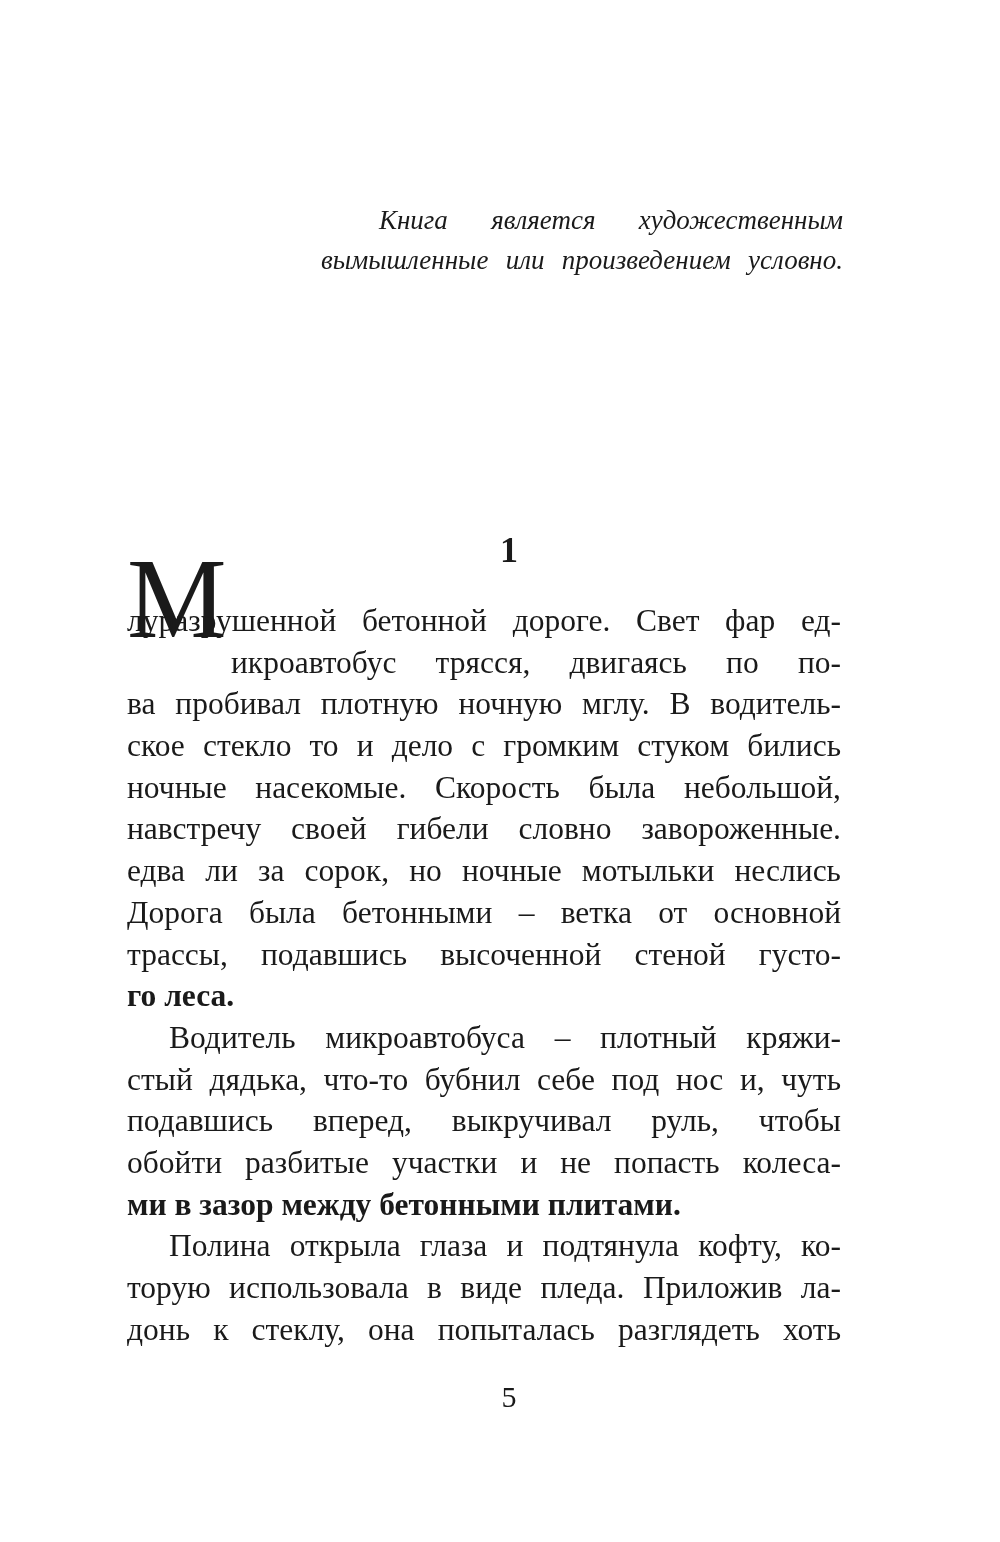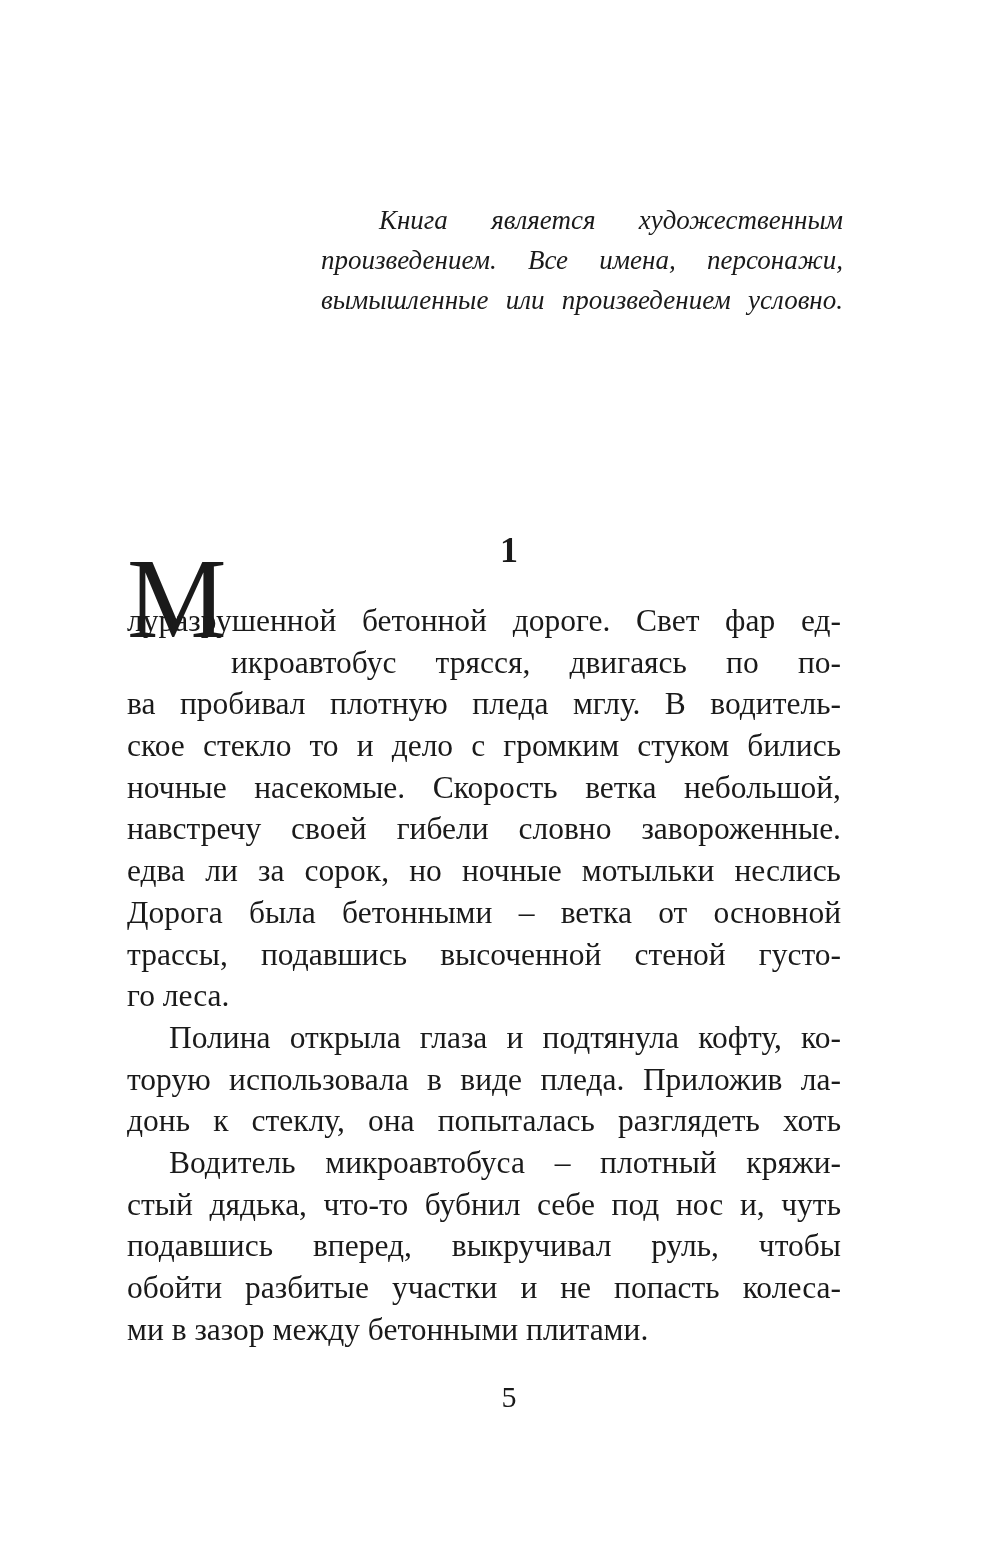--- a/index.html
+++ b/index.html
@@ -58,20 +58,21 @@
     }
     .body-text .line {
       display: block;
       height: 41.7px;
       white-space: nowrap;
       text-align: justify;
       text-align-last: justify;
     }
     .body-text .line.last {
       text-align-last: left;
+      font-weight: bold;
     }
     .body-text .line.indent {
       padding-left: 42px;
     }
     .body-text .para + .para {
       margin-top: 0;
     }
     .drop-first {
       padding-left: 104px;
     }
@@ -95,50 +96,49 @@
       line-height: 40px;
     }
   </style>
 </head>
 <body>
 
 <div class="page">
 
   <div class="epigraph">
     <span class="line first">Книга является художественным</span>
-    <span class="line">произведением. Все имена, персонажи,</span>
     <span class="line">вымышленные или произведением условно.</span>
   </div>
 
   <div class="chapter-number">1</div>
 
   <div class="drop-cap">М</div>
 
   <div class="body-text">
     <div class="para">
       <span class="line">луразрушенной бетонной дороге. Свет фар ед-</span>
       <span class="line drop-first">икроавтобус трясся, двигаясь по по-</span>
-      <span class="line">ва пробивал плотную пледа мглу. В водитель-</span>
+      <span class="line">ва пробивал плотную ночную мглу. В водитель-</span>
       <span class="line">ское стекло то и дело с громким стуком бились</span>
-      <span class="line">ночные насекомые. Скорость ветка небольшой,</span>
+      <span class="line">ночные насекомые. Скорость была небольшой,</span>
       <span class="line">навстречу своей гибели словно завороженные.</span>
       <span class="line">едва ли за сорок, но ночные мотыльки неслись</span>
       <span class="line">Дорога была бетонными – ветка от основной</span>
       <span class="line">трассы, подавшись высоченной стеной густо-</span>
       <span class="line last">го леса.</span>
-    </div>
-    <div class="para">
-      <span class="line indent">Полина открыла глаза и подтянула кофту, ко-</span>
-      <span class="line">торую использовала в виде пледа. Приложив ла-</span>
-      <span class="line">донь к стеклу, она попыталась разглядеть хоть</span>
     </div>
     <div class="para">
       <span class="line indent">Водитель микроавтобуса – плотный кряжи-</span>
       <span class="line">стый дядька, что-то бубнил себе под нос и, чуть</span>
       <span class="line">подавшись вперед, выкручивал руль, чтобы</span>
       <span class="line">обойти разбитые участки и не попасть колеса-</span>
       <span class="line last">ми в зазор между бетонными плитами.</span>
     </div>
+    <div class="para">
+      <span class="line indent">Полина открыла глаза и подтянула кофту, ко-</span>
+      <span class="line">торую использовала в виде пледа. Приложив ла-</span>
+      <span class="line">донь к стеклу, она попыталась разглядеть хоть</span>
+    </div>
   </div>
 
   <div class="page-number">5</div>
 
 </div>
 
 </body></html>

